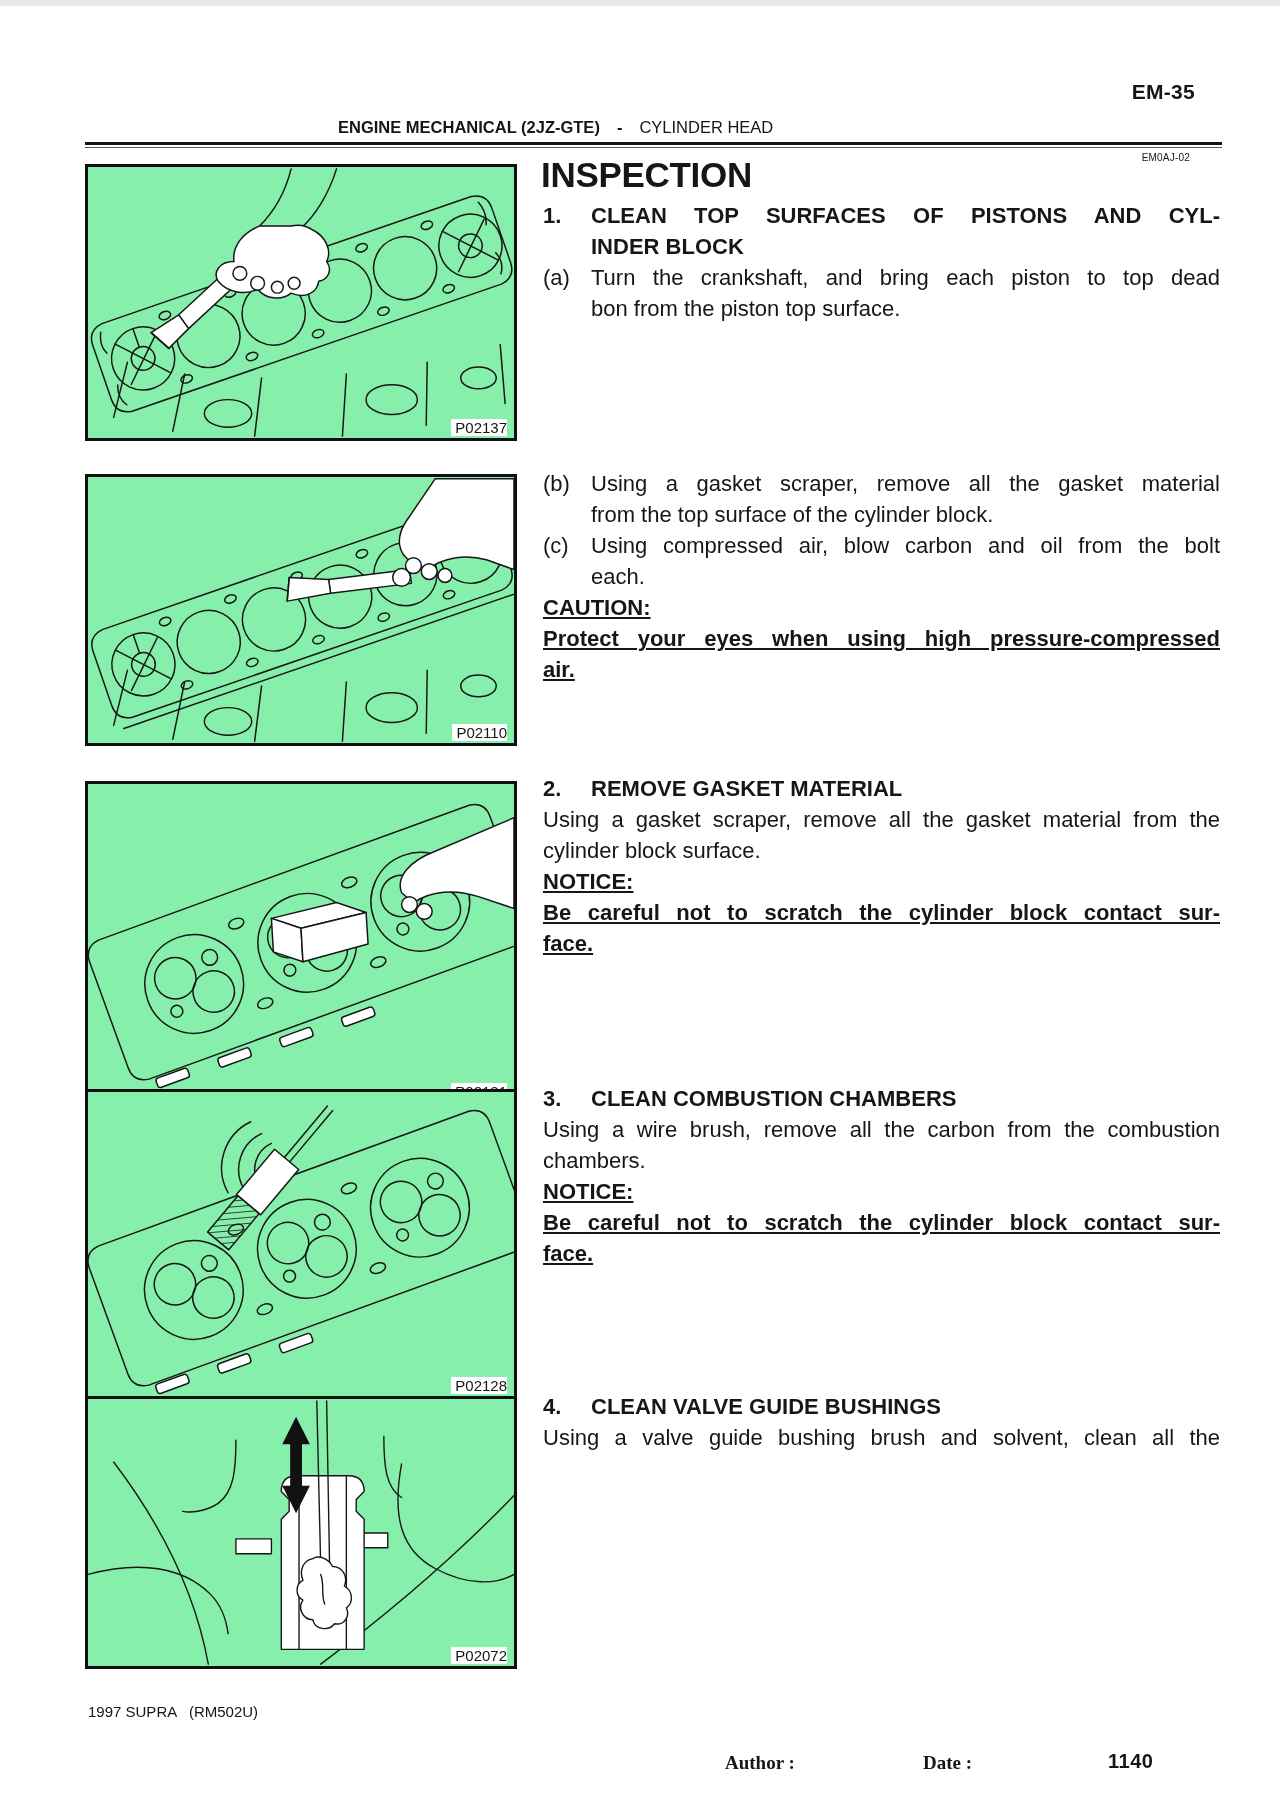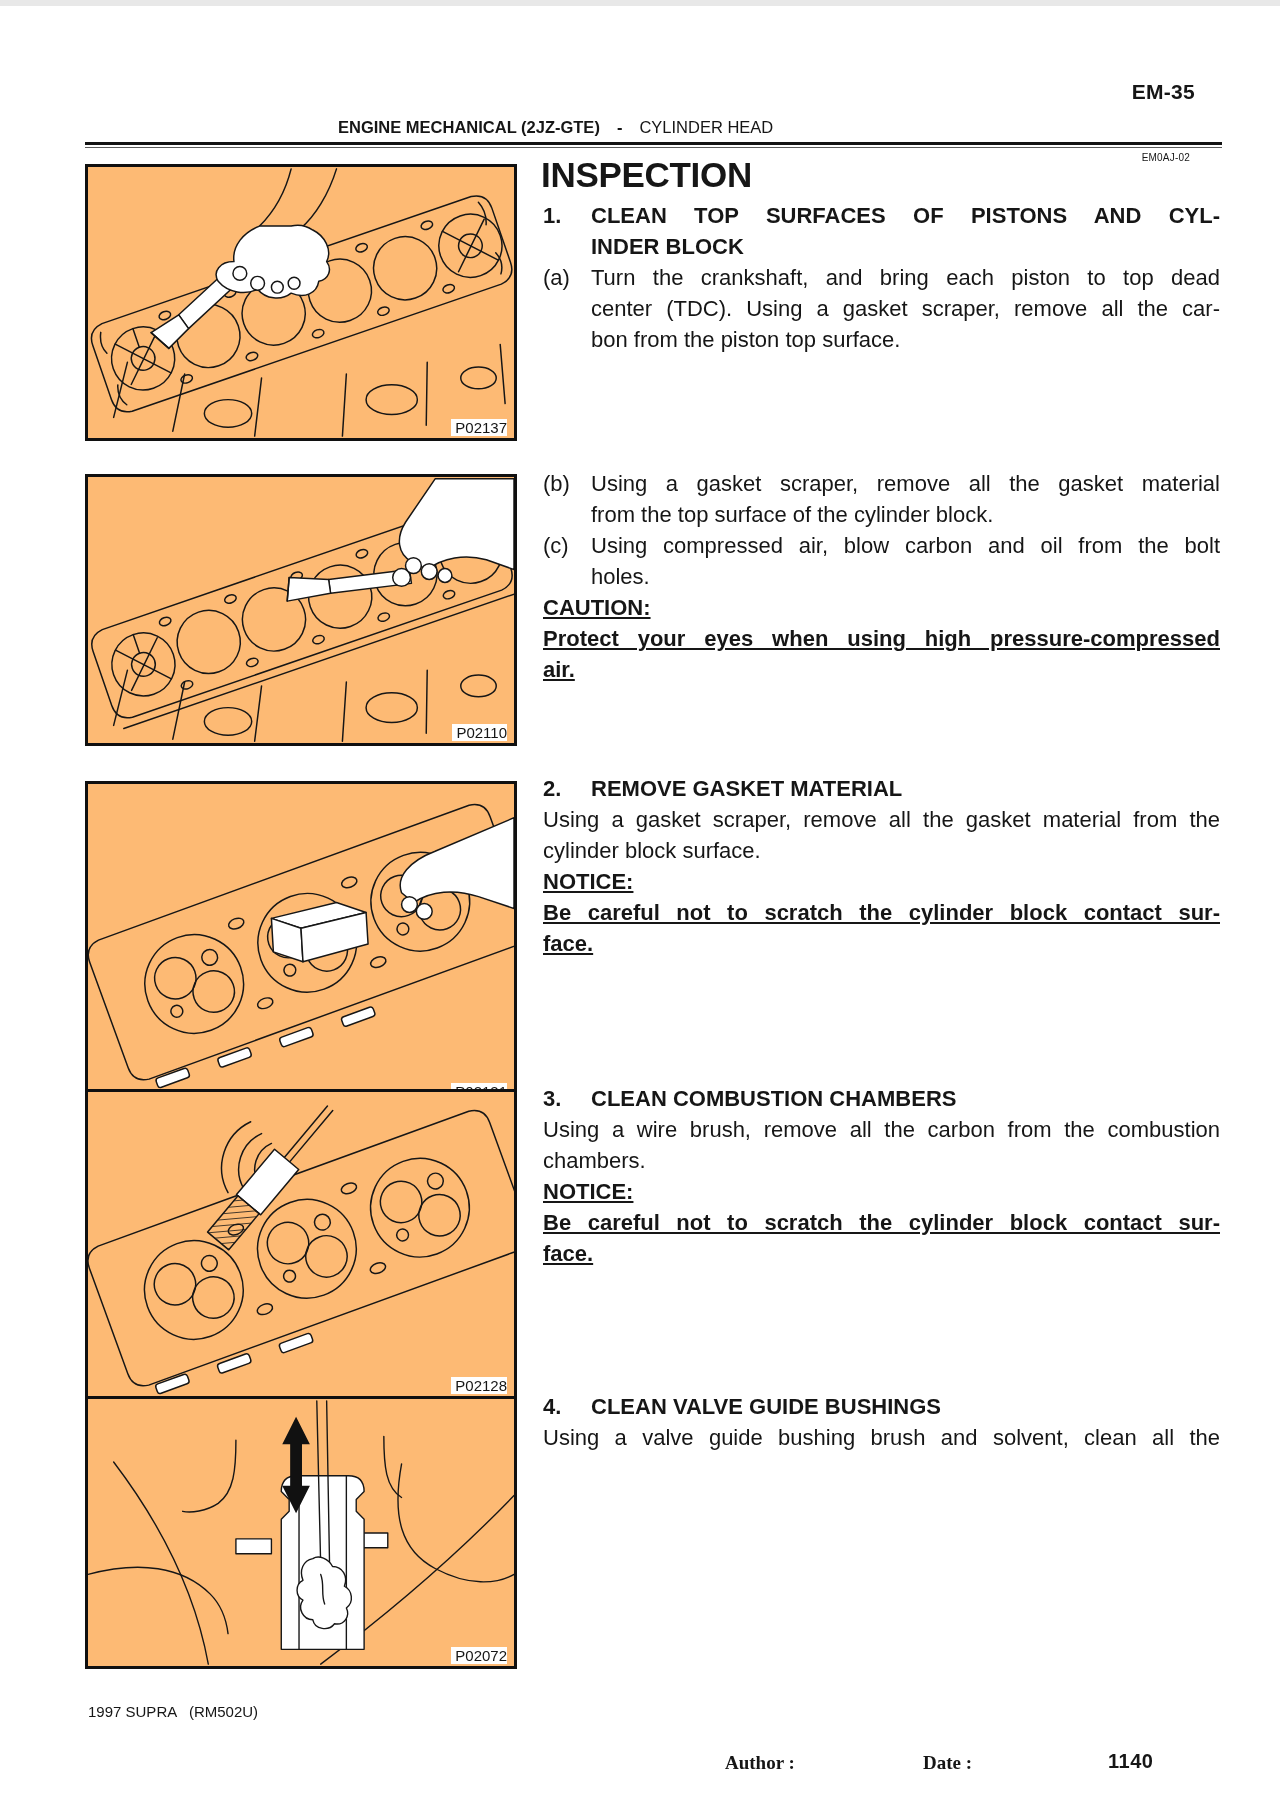--- a/index.html
+++ b/index.html
@@ -26,21 +26,21 @@
   .rule-thick{position:absolute;left:85px;top:136px;width:1137px;height:3px;background:#131313;}
   .rule-thin{position:absolute;left:85px;top:141px;width:1137px;height:1px;background:#5a5a5a;}
   .doc-code{position:absolute;right:90px;top:146px;font-size:10px;letter-spacing:.2px;}
   .main-title{
     position:absolute;left:541px;top:150px;
     font-size:35px;font-weight:bold;line-height:38px;letter-spacing:-.3px;
   }
   
   .fig{
     position:absolute;left:85px;width:432px;
-    border:3px solid #101010;background:#fdba74;box-sizing:border-box;
+    border:3px solid #101010;background:#86efac;box-sizing:border-box;
   }
   .fig svg{display:block;width:100%;height:100%;}
   .fig-label{
     position:absolute;right:7px;bottom:2px;
     font-size:15px;background:#fff;padding-left:4px;
   }
   #fig1{top:158px;height:277px;}
   #fig2{top:468px;height:272px;}
   #fig3{top:775px;height:324px;}
   #fig4{top:1083px;height:310px;}
@@ -299,38 +299,37 @@
         <span class="marker">1.</span>
         <div class="blines indent">
           <div class="jline">CLEAN TOP SURFACES OF PISTONS AND CYL-</div>
           <div class="jline last">INDER BLOCK</div>
         </div>
       </div>
       <div class="blk lettered">
         <span class="marker">(a)</span>
         <div class="blines indent">
           <div class="jline">Turn the crankshaft, and bring each piston to top dead</div>
-          <div class="jline">center (TDC). Using a gasket scraper, remove all the car-</div>
           <div class="jline last">bon from the piston top surface.</div>
         </div>
       </div>
     </div>
   <div class="tgroup" id="group2">
       <div class="blk lettered">
         <span class="marker">(b)</span>
         <div class="blines indent">
           <div class="jline">Using a gasket scraper, remove all the gasket material</div>
           <div class="jline last">from the top surface of the cylinder block.</div>
         </div>
       </div>
       <div class="blk lettered">
         <span class="marker">(c)</span>
         <div class="blines indent">
           <div class="jline">Using compressed air, blow carbon and oil from the bolt</div>
-          <div class="jline last">holes.</div>
+          <div class="jline last">each.</div>
         </div>
       </div>
       <div class="blk boldlabel">
         <div class="blines">
           <div class="jline last">CAUTION:</div>
         </div>
       </div>
       <div class="blk bold">
         <div class="blines">
           <div class="jline">Protect your eyes when using high pressure-compressed</div>

